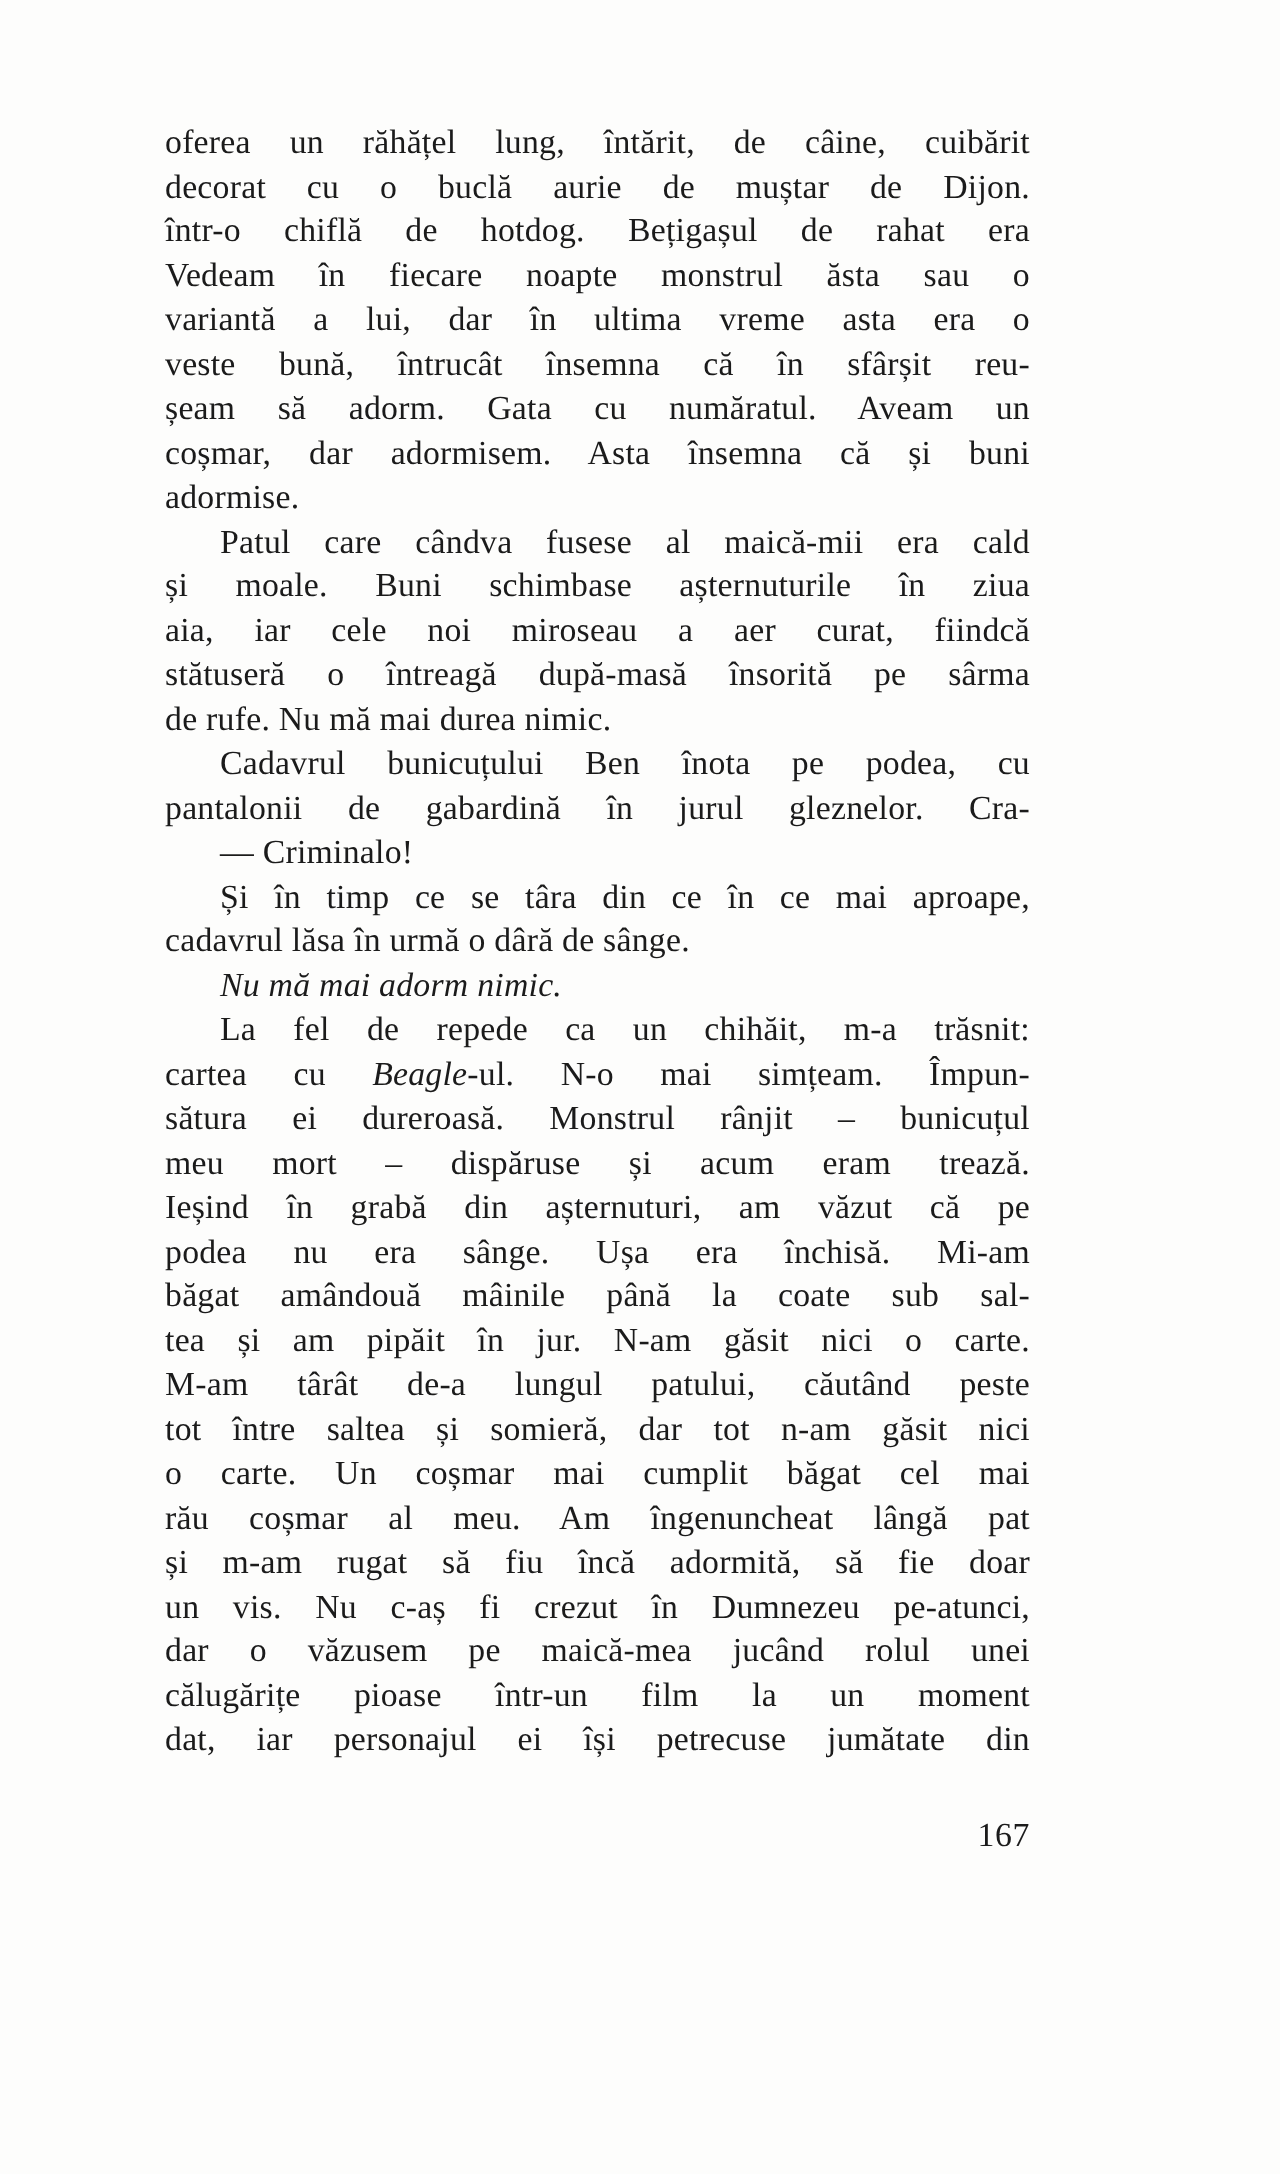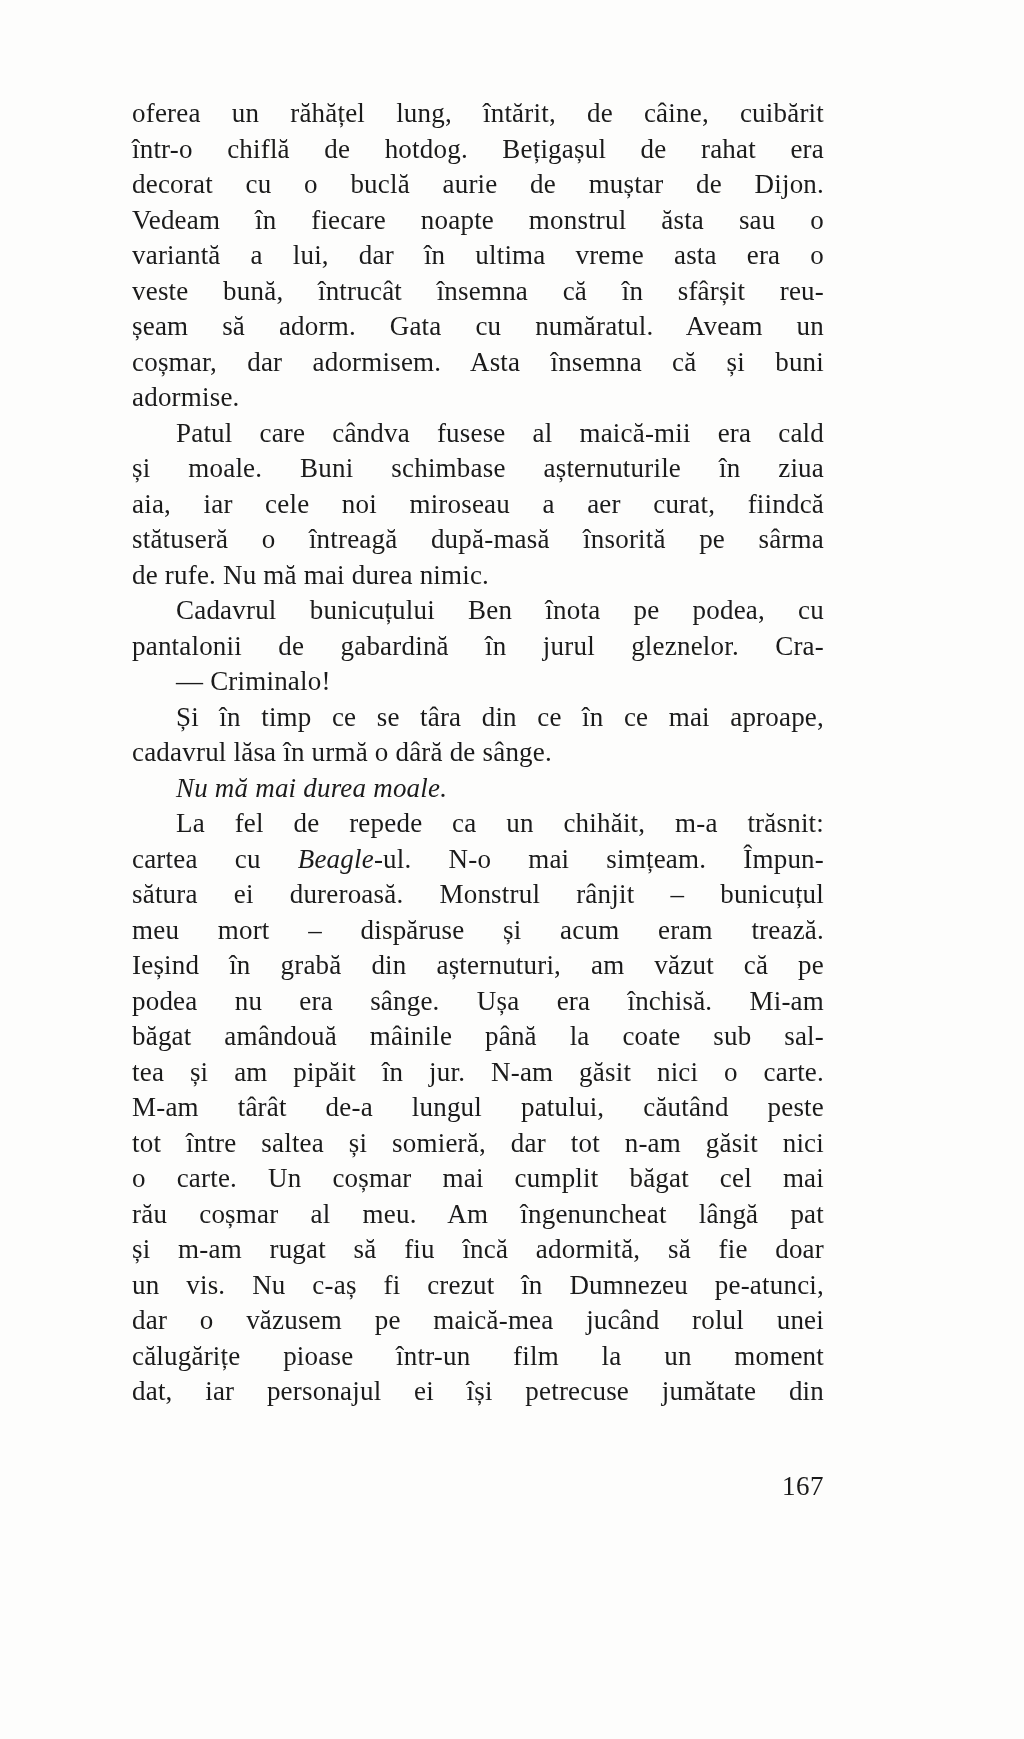--- a/index.html
+++ b/index.html
@@ -42,36 +42,36 @@
     text-align: right;
     text-align-last: left;
   }
   .line.indent {
     text-indent: 44px;
   }
   .line i {
     font-style: italic;
   }
   .page-number {
-    margin-top: 60px;
+    margin-top: 42px;
     text-align: right;
     font-size: 27px;
     line-height: 32px;
     letter-spacing: 0.5px;
   }
 </style>
 </head>
 <body style="background: rgb(253, 253, 252); color: rgb(27, 27, 27);">
 
 <div class="book-page">
   <div class="text-block">
       <div class="paragraph">
         <div class="line">oferea un răhățel lung, întărit, de câine, cuibărit</div>
+        <div class="line">decorat cu o buclă aurie de muștar de Dijon.</div>
         <div class="line">într-o chiflă de hotdog. Bețigașul de rahat era</div>
-        <div class="line">decorat cu o buclă aurie de muștar de Dijon.</div>
         <div class="line">Vedeam în fiecare noapte monstrul ăsta sau o</div>
         <div class="line">variantă a lui, dar în ultima vreme asta era o</div>
         <div class="line">veste bună, întrucât însemna că în sfârșit reu-</div>
         <div class="line">șeam să adorm. Gata cu număratul. Aveam un</div>
         <div class="line">coșmar, dar adormisem. Asta însemna că și buni</div>
         <div class="line last">adormise.</div>
       </div>
       <div class="paragraph">
         <div class="line indent">Patul care cândva fusese al maică-mii era cald</div>
         <div class="line">și moale. Buni schimbase așternuturile în ziua</div>
@@ -84,21 +84,21 @@
         <div class="line">pantalonii de gabardină în jurul gleznelor. Cra-</div>
       </div>
       <div class="paragraph">
         <div class="line last indent">— Criminalo!</div>
       </div>
       <div class="paragraph">
         <div class="line indent">Și în timp ce se târa din ce în ce mai aproape,</div>
         <div class="line last">cadavrul lăsa în urmă o dâră de sânge.</div>
       </div>
       <div class="paragraph italic">
-        <div class="line last indent">Nu mă mai durea moale.</div>
+        <div class="line last indent">Nu mă mai adorm nimic.</div>
       </div>
       <div class="paragraph">
         <div class="line indent">La fel de repede ca un chihăit, m-a trăsnit:</div>
         <div class="line">cartea cu <i>Beagle</i>-ul. N-o mai simțeam. Împun-</div>
         <div class="line">sătura ei dureroasă. Monstrul rânjit – bunicuțul</div>
         <div class="line">meu mort – dispăruse și acum eram trează.</div>
         <div class="line">Ieșind în grabă din așternuturi, am văzut că pe</div>
         <div class="line">podea nu era sânge. Ușa era închisă. Mi-am</div>
         <div class="line">băgat amândouă mâinile până la coate sub sal-</div>
         <div class="line">tea și am pipăit în jur. N-am găsit nici o carte.</div>

